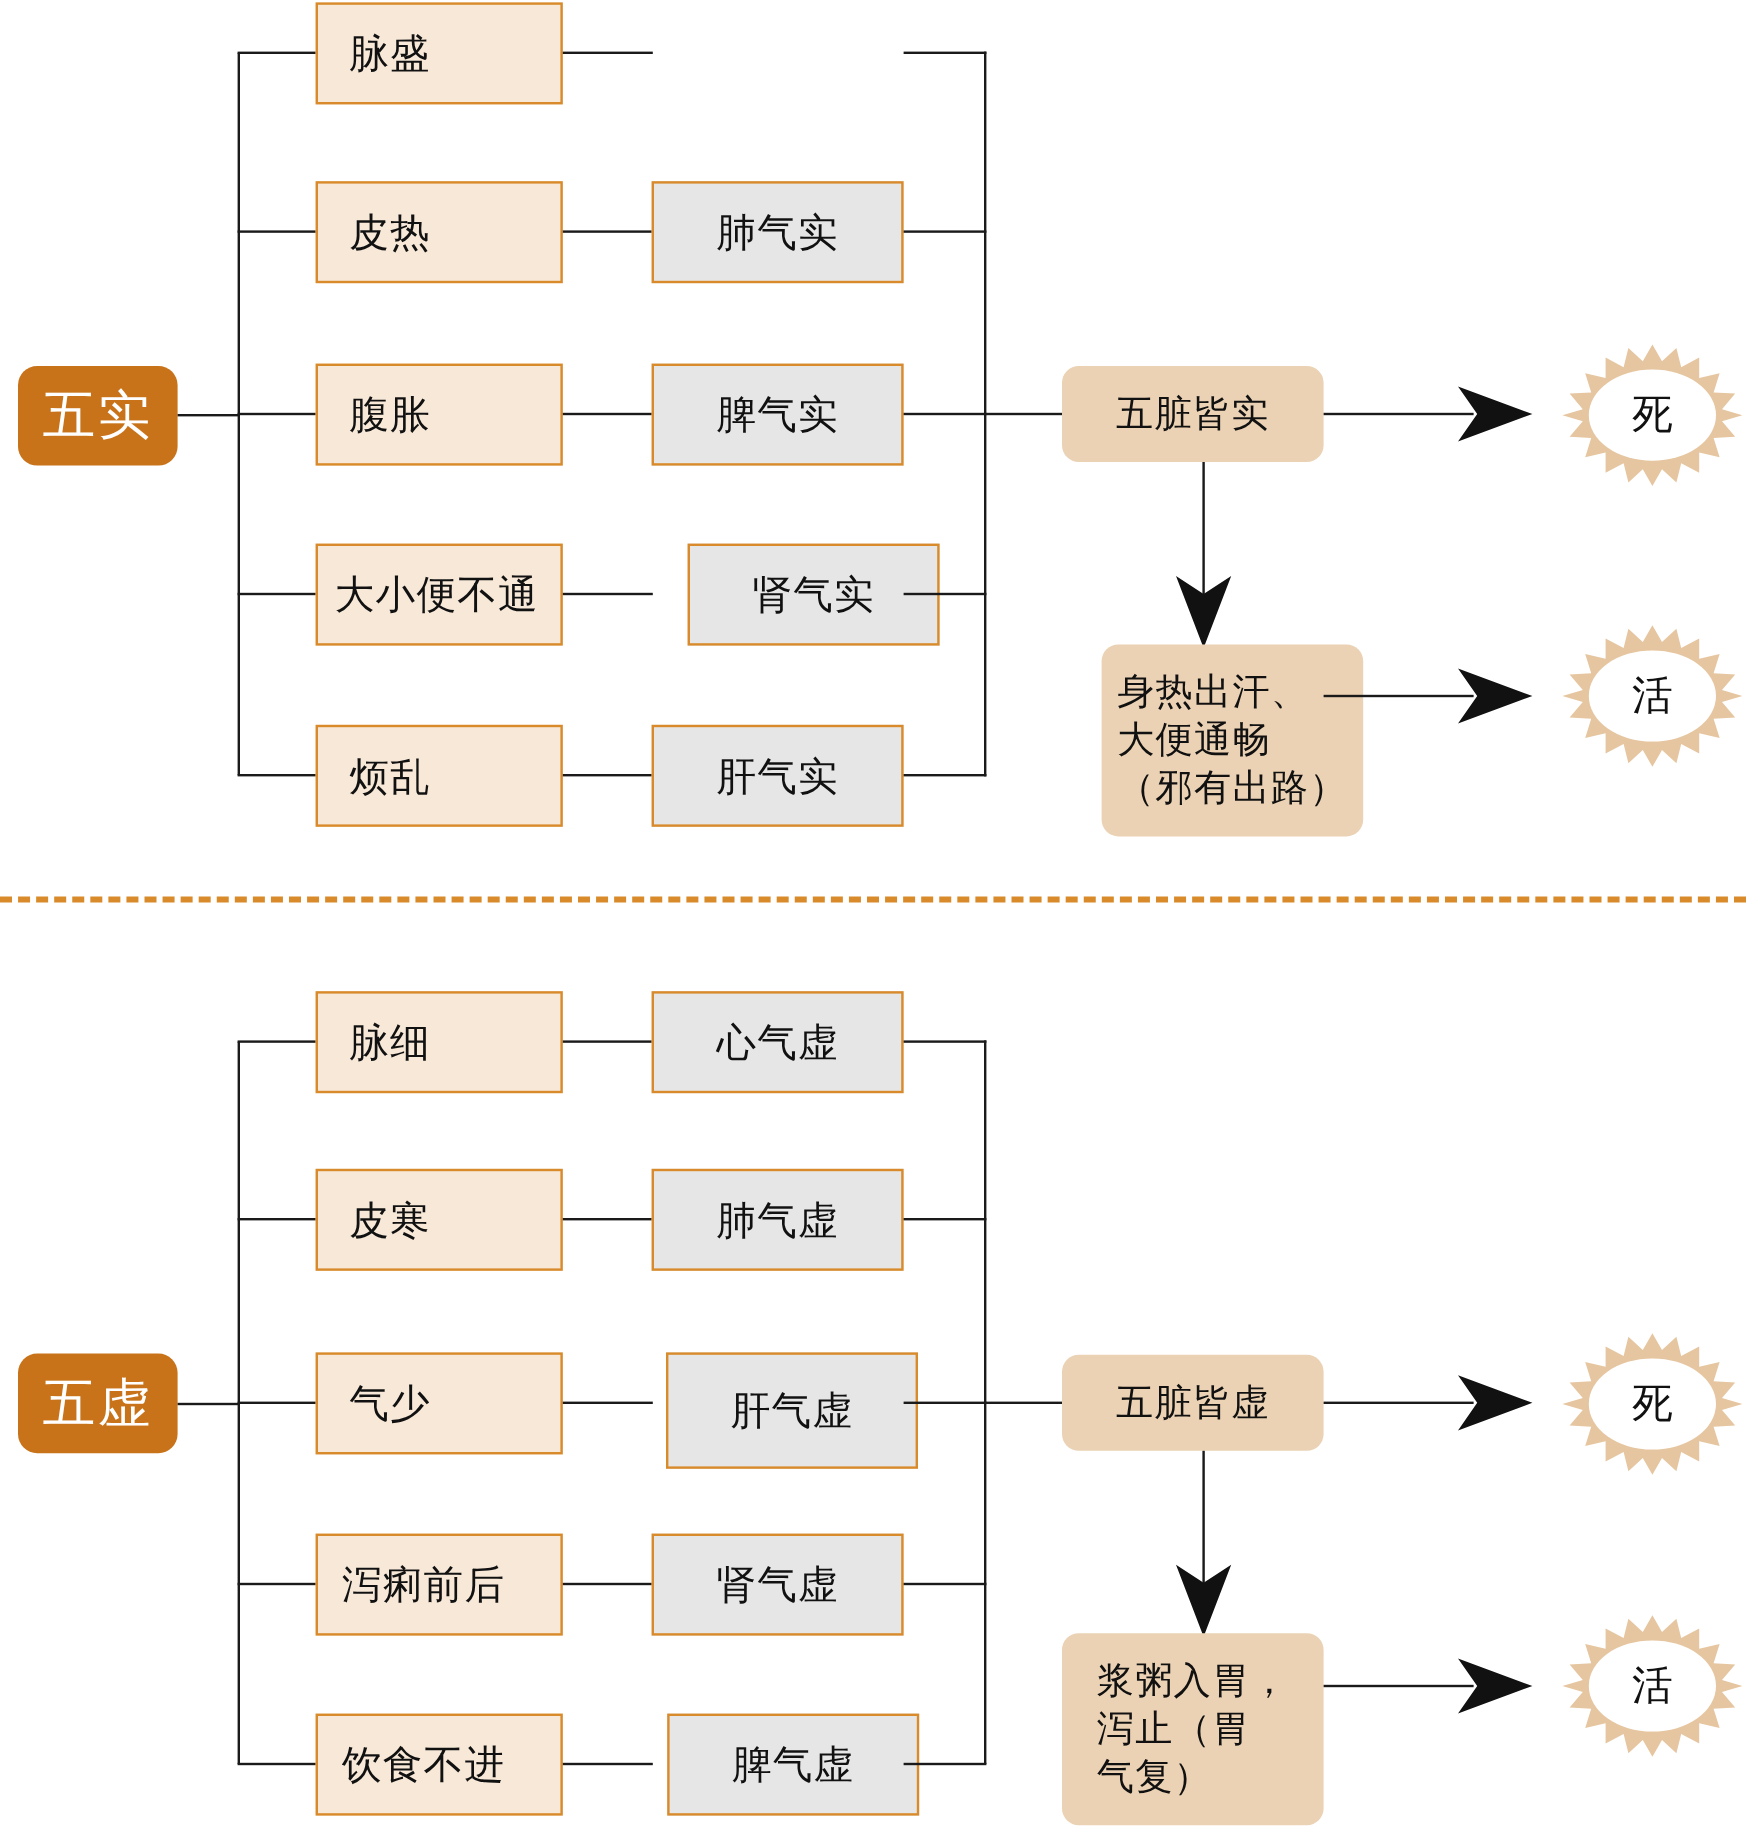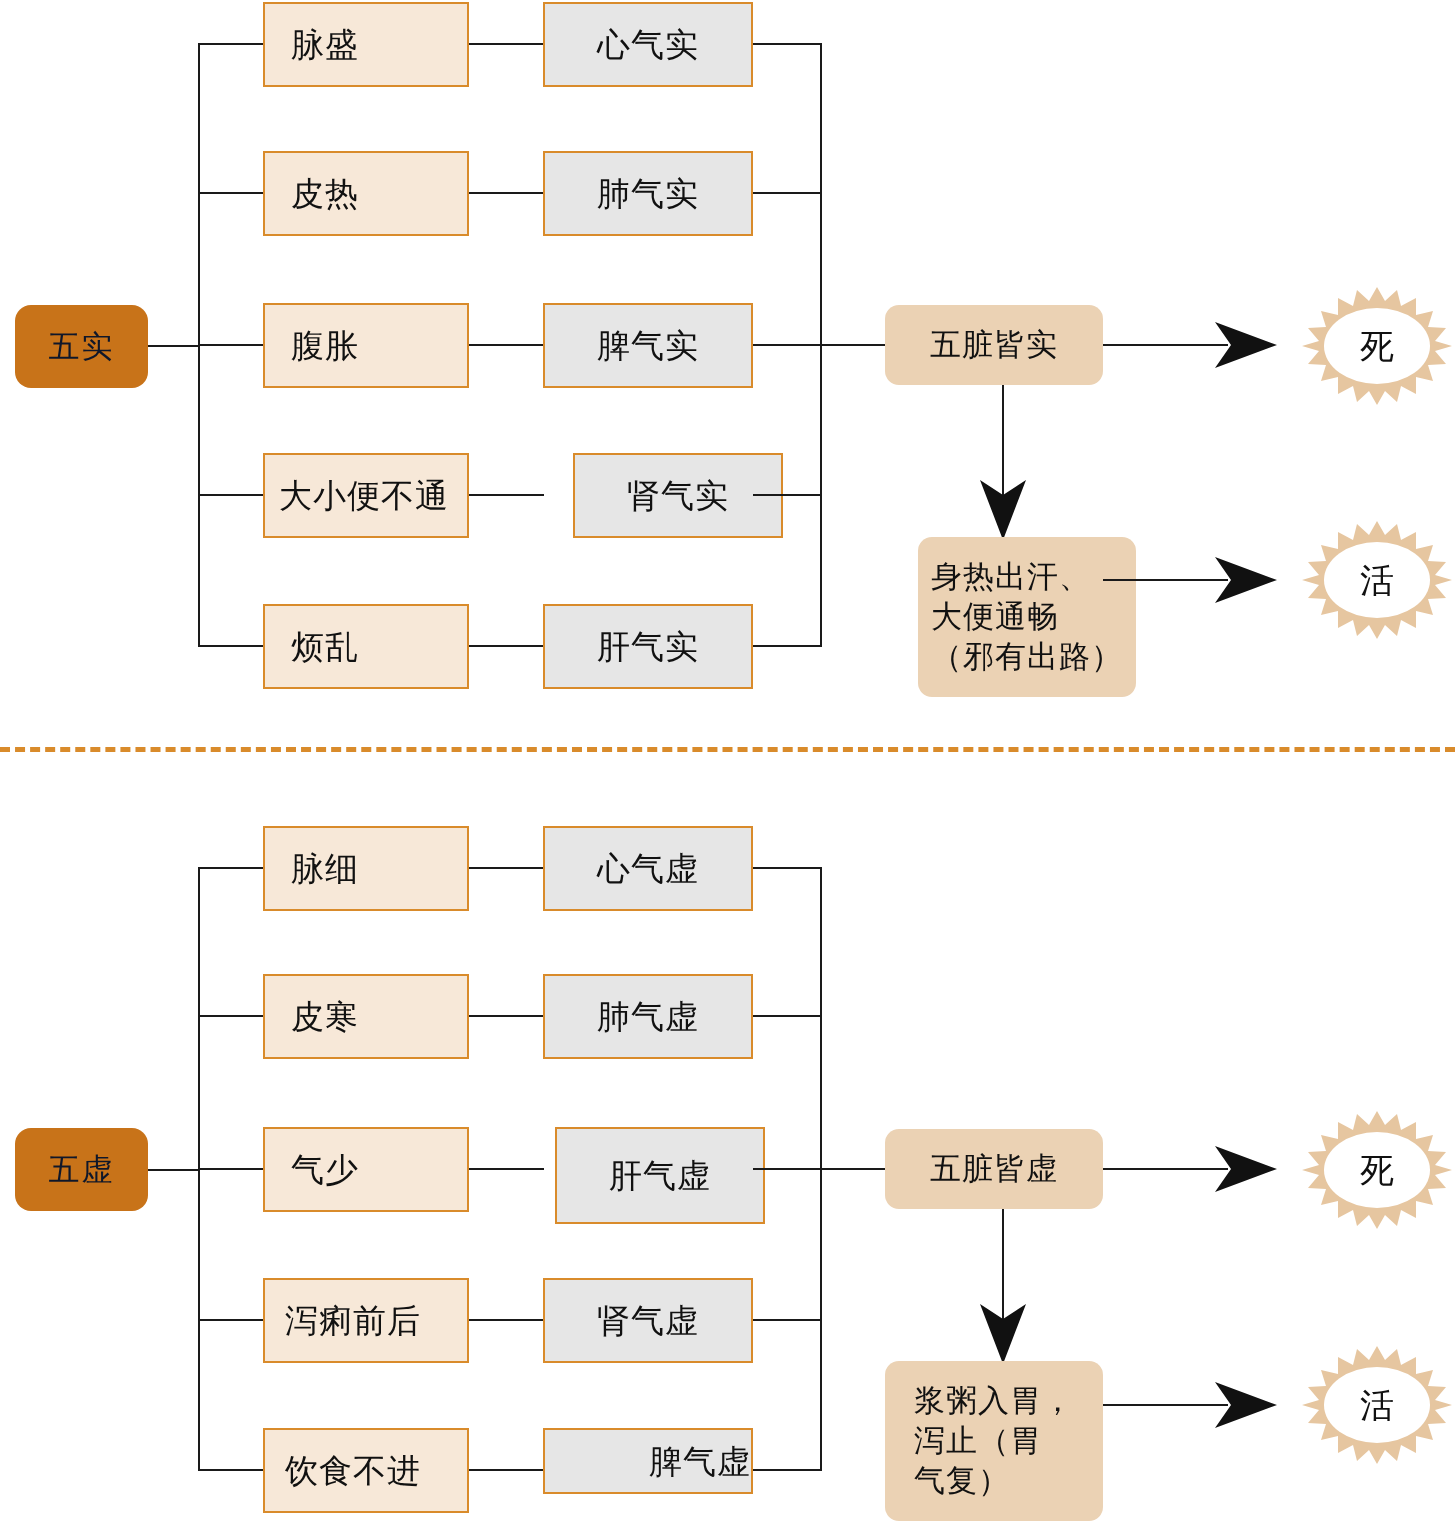--- a/index.html
+++ b/index.html
@@ -14,25 +14,25 @@
     background:#ffffff;
     overflow:hidden;
   }
   
   .abs{position:absolute;box-sizing:border-box;}
 
   
   .root-node{
     background:#C87319;
     border-radius:16px;
-    color:#0f172a;
+    color:#ffffff;
     display:flex;
     align-items:center;
     justify-content:center;
-    font-size:31px;
+    font-size:44px;
     letter-spacing:2px;
     line-height:1;
   }
 
   
   .sym-box{
     background:#F7E8D8;
     border:2px solid #D98B2B;
     display:flex;
     align-items:center;
@@ -106,23 +106,20 @@
 
   <div class="abs hline" style="left:148px;top:345px;width:51px;"></div>
 
   <div class="abs vline" style="left:198px;top:44px;height:602px;"></div>
 
   <div class="abs hline" style="left:198px;top:43px;width:66px;"></div>
   <div class="abs sym-box" style="left:263px;top:2px;width:206px;height:85px;">
     <span>脉盛</span>
   </div>
   <div class="abs hline" style="left:469px;top:43px;width:75px;"></div>
-  <div class="abs organ-box" style="left:543px;top:2px;width:210px;height:85px;">
-    <span>心气实</span>
-  </div>
   <div class="abs hline" style="left:753px;top:43px;width:69px;"></div>
 
   <div class="abs hline" style="left:198px;top:192px;width:66px;"></div>
   <div class="abs sym-box" style="left:263px;top:151px;width:206px;height:85px;">
     <span>皮热</span>
   </div>
   <div class="abs hline" style="left:469px;top:192px;width:75px;"></div>
   <div class="abs organ-box" style="left:543px;top:151px;width:210px;height:85px;">
     <span>肺气实</span>
   </div>
@@ -250,21 +247,21 @@
   <div class="abs organ-box" style="left:543px;top:1278px;width:210px;height:85px;">
     <span>肾气虚</span>
   </div>
   <div class="abs hline" style="left:753px;top:1319px;width:69px;"></div>
 
   <div class="abs hline" style="left:198px;top:1469px;width:66px;"></div>
   <div class="abs sym-box" style="left:263px;top:1428px;width:206px;height:85px;padding-left:20px;">
     <span>饮食不进</span>
   </div>
   <div class="abs hline" style="left:469px;top:1469px;width:75px;"></div>
-  <div class="abs organ-box" style="left:543px;top:1428px;width:210px;height:66px;justify-content:flex-end;">
+  <div class="abs organ-box" style="left:556px;top:1428px;width:210px;height:85px;">
     <span>脾气虚</span>
   </div>
   <div class="abs hline" style="left:753px;top:1469px;width:69px;"></div>
 
   <div class="abs vline" style="left:820px;top:867px;height:603px;"></div>
   <div class="abs hline" style="left:820px;top:1168px;width:66px;"></div>
 
   <div class="abs tan-box" style="left:885px;top:1129px;width:218px;height:80px;">
     <span>五脏皆虚</span>
   </div>

